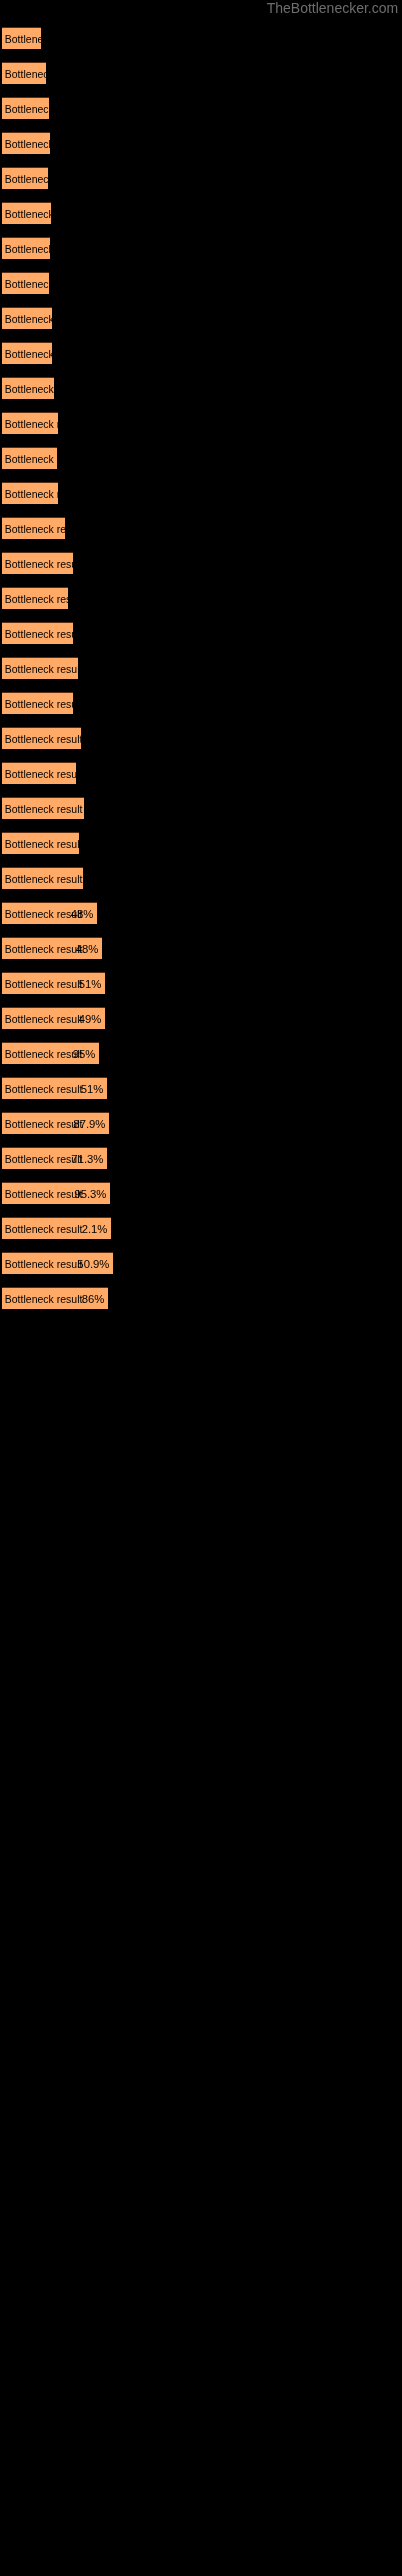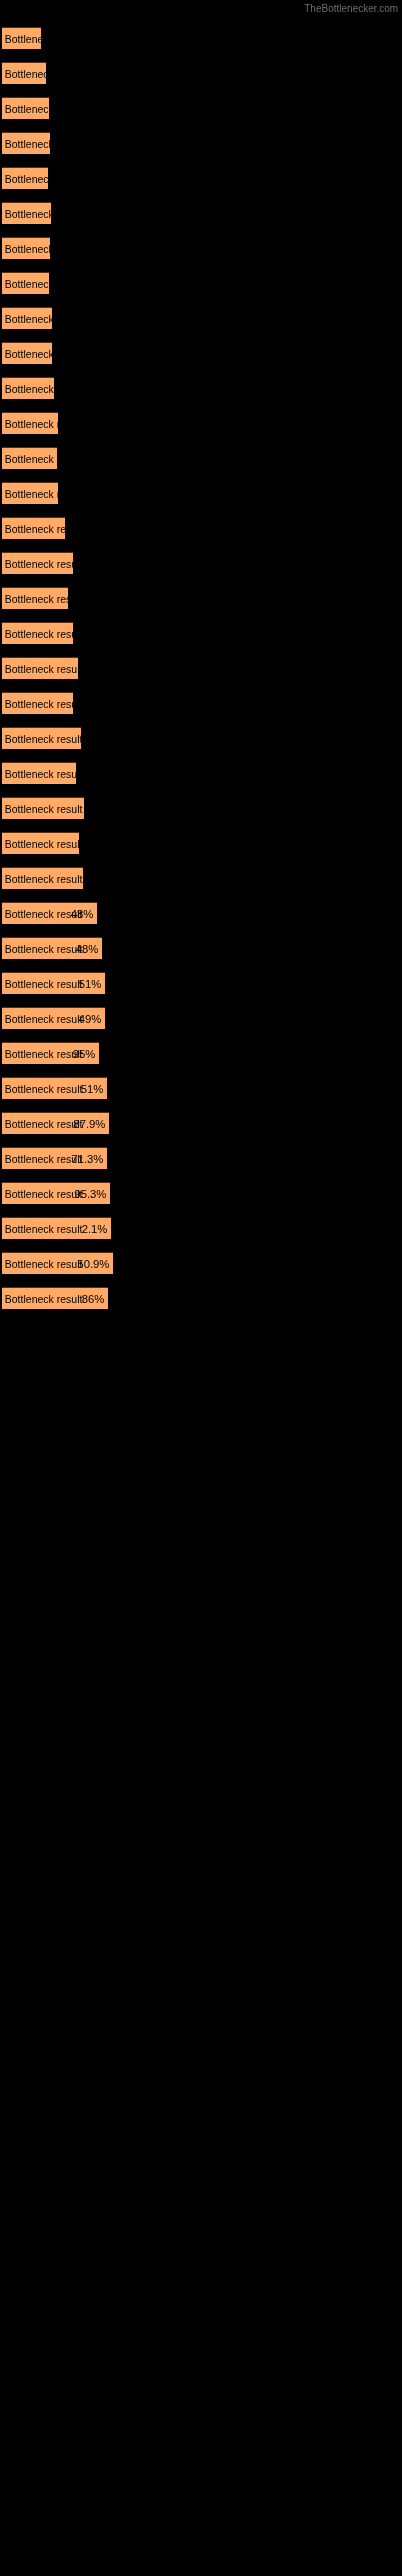--- a/index.html
+++ b/index.html
@@ -17,21 +17,21 @@
   #page-root {
     position: relative;
     width: 403px;
     height: 2576px;
     background: #000000;
   }
   .watermark {
     position: absolute;
     top: 0px;
     right: 4.8px;
-    font-size: 10px;
+    font-size: 14px;
     color: #6e6e6e;
     letter-spacing: 0px;
     line-height: 17.7px;
     white-space: nowrap;
     font-family: "Liberation Sans", sans-serif;
   }
   .chart-area {
     position: absolute;
     top: 21px;
     left: 0px;

